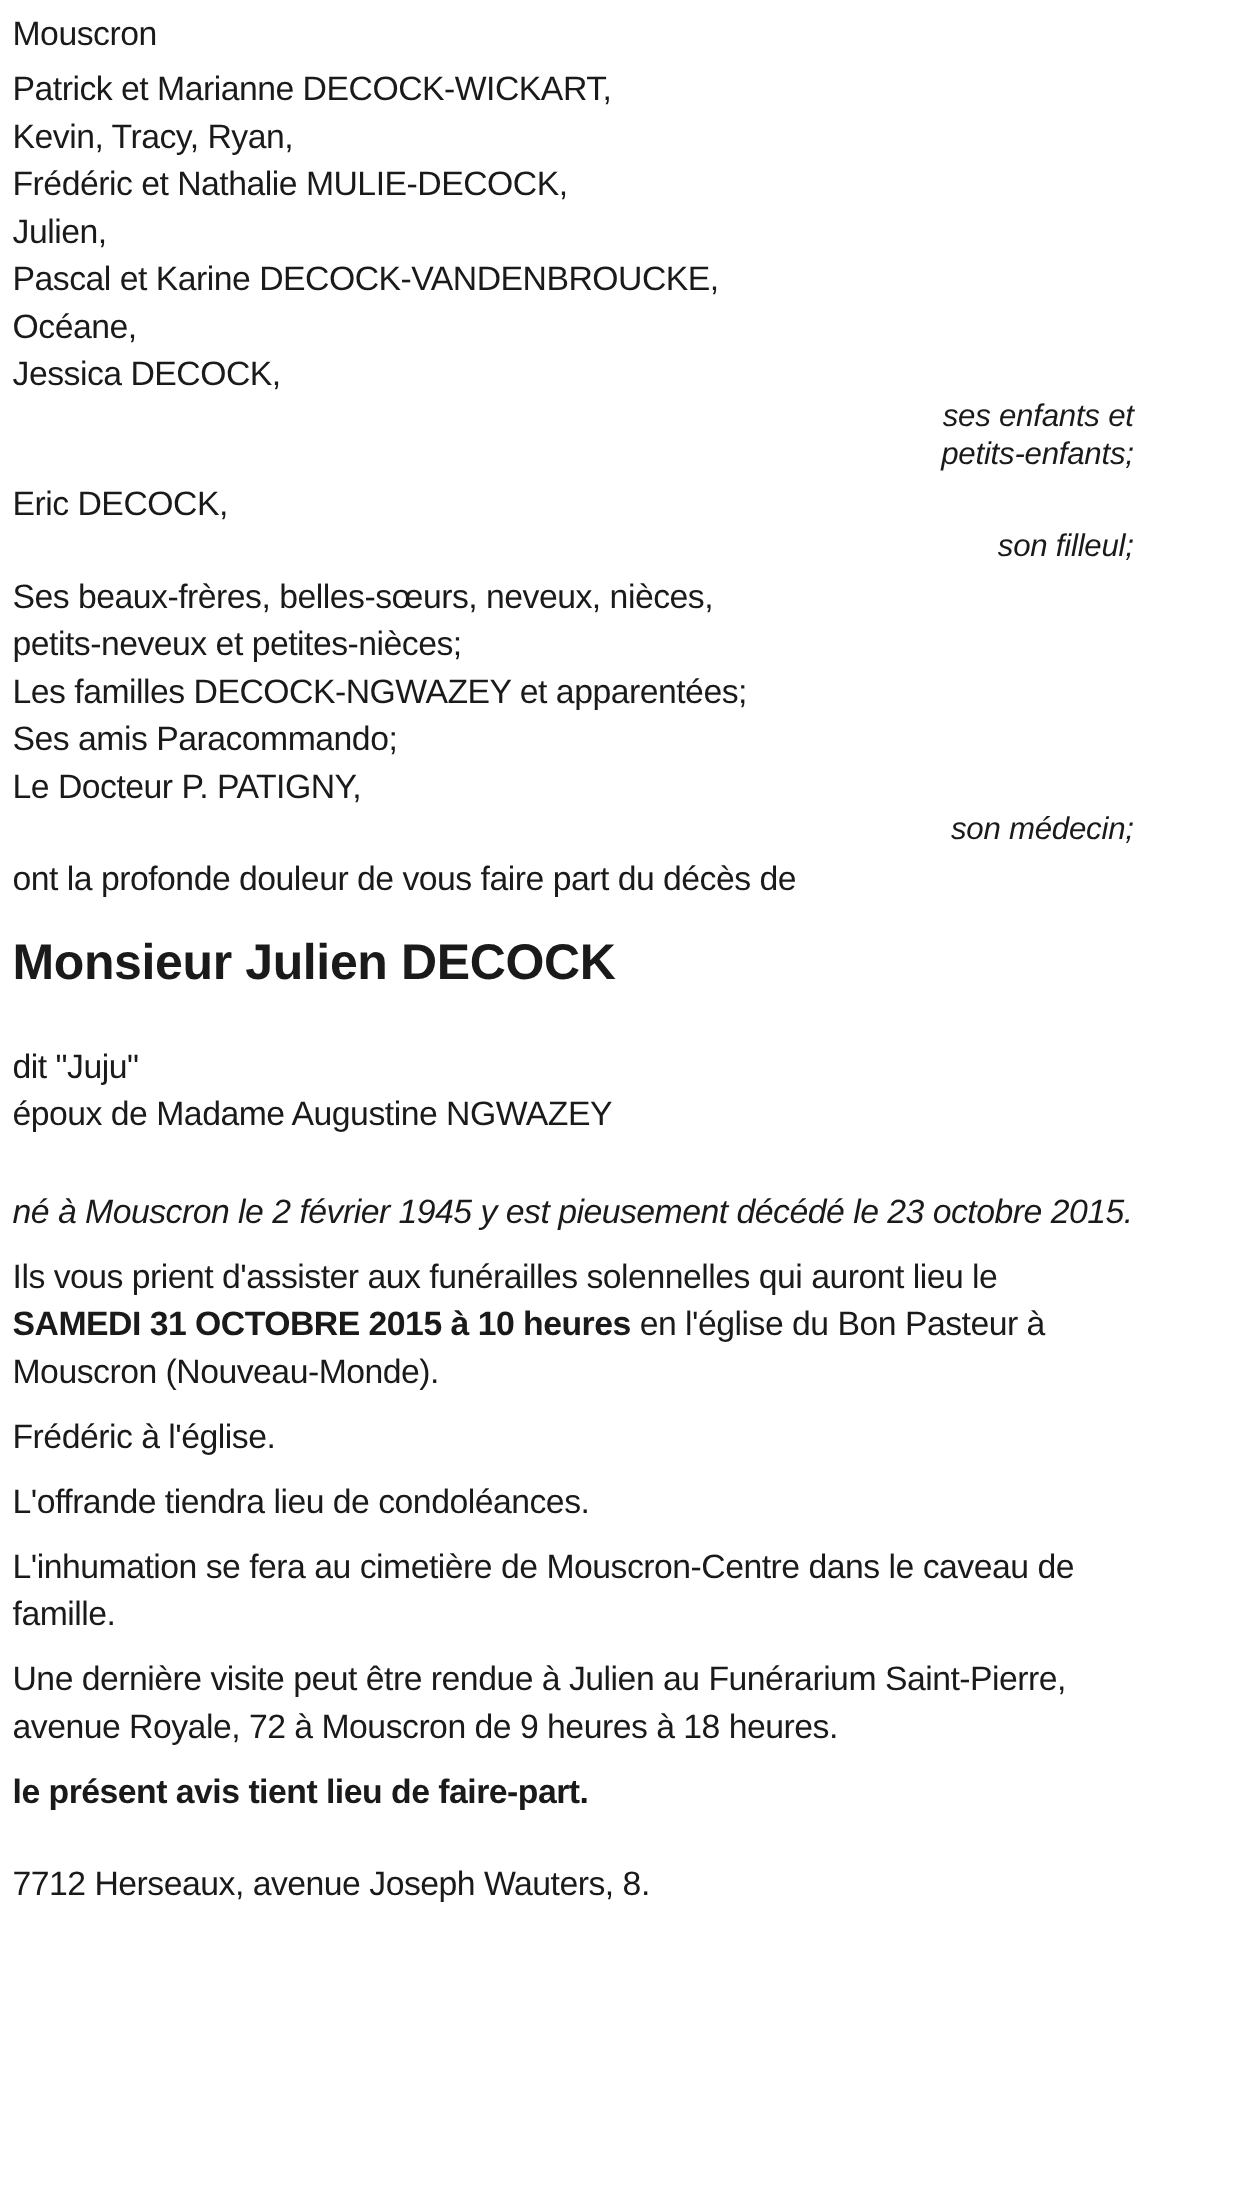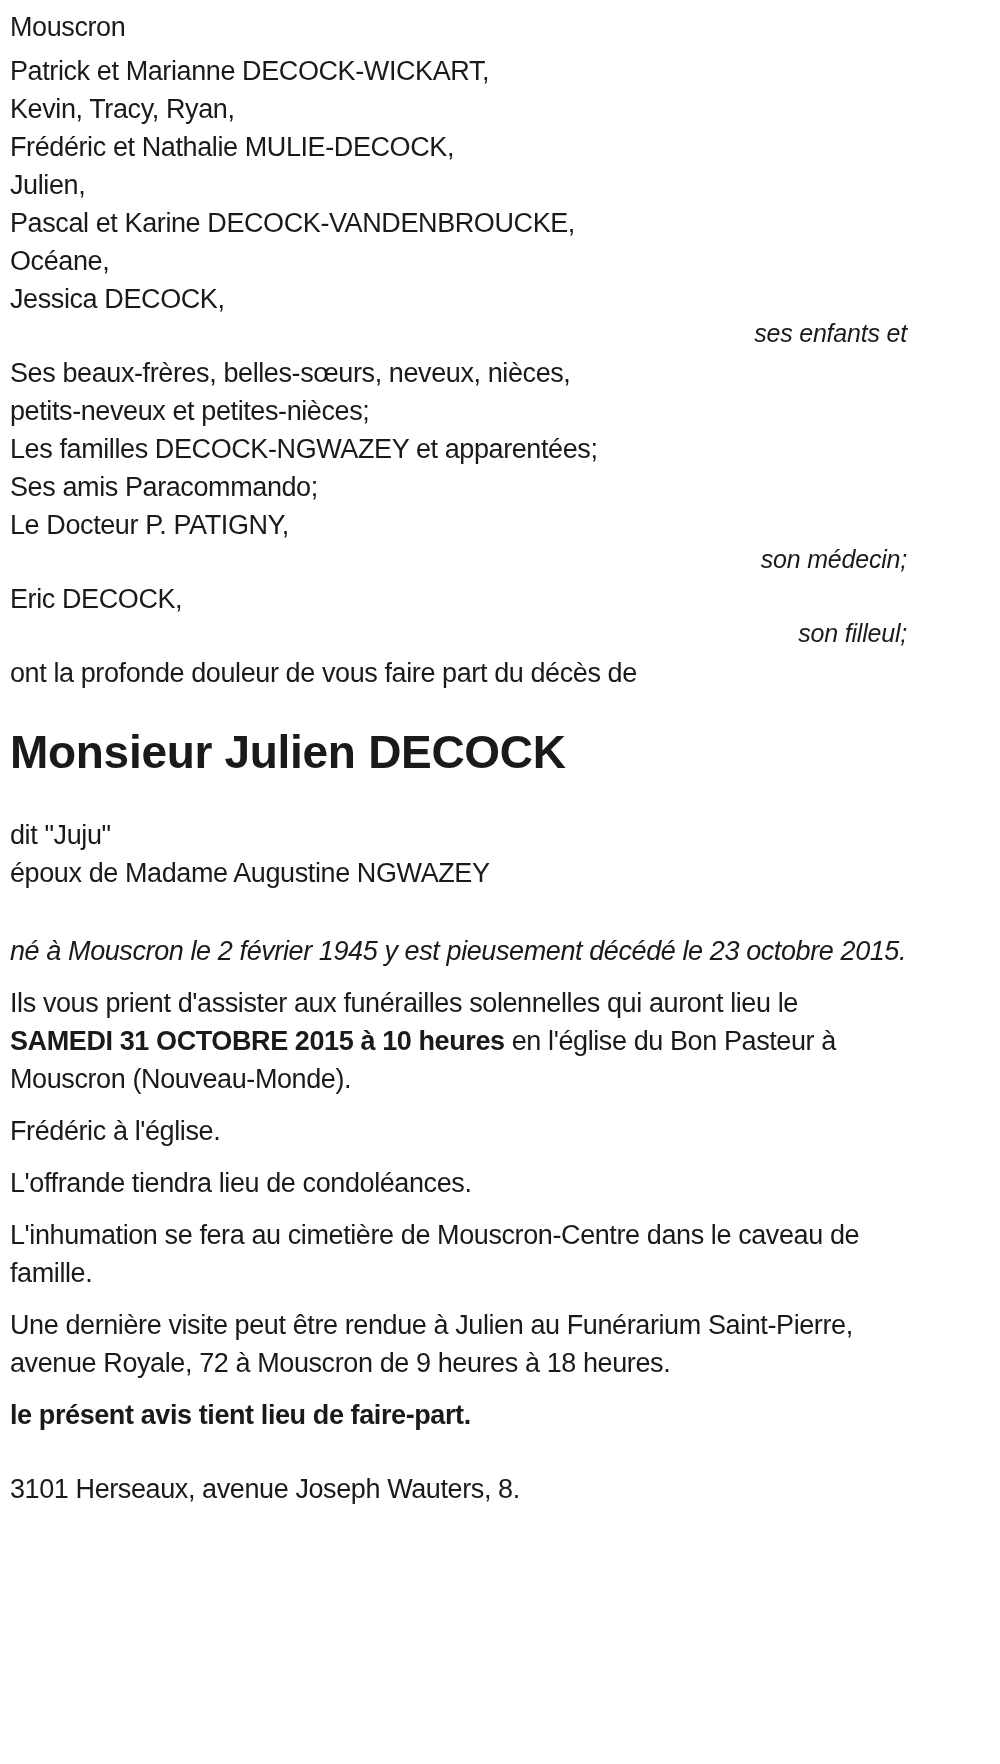--- a/index.html
+++ b/index.html
@@ -31,25 +31,25 @@
     font-style: italic;
     text-align: right;
     font-size: 25px;
     line-height: 30px;
     letter-spacing: -0.2px;
   }
   .announcement {
     margin: 6px 0 0 0;
   }
   h1.deceased-name {
-    font-size: 46px;
+    font-size: 40px;
     line-height: 48px;
     font-weight: bold;
     letter-spacing: -0.3px;
-    margin: 36px 0 40px 0;
+    margin: 24px 0 40px 0;
   }
   .para {
     margin: 0 0 14px 0;
   }
   .life-line {
     margin: 40px 0 14px 0;
     font-style: italic;
   }
   .notice {
     font-weight: bold;
@@ -76,37 +76,38 @@
         <div class="line">Patrick et Marianne DECOCK-WICKART,</div>
         <div class="line">Kevin, Tracy, Ryan,</div>
         <div class="line">Frédéric et Nathalie MULIE-DECOCK,</div>
         <div class="line">Julien,</div>
         <div class="line">Pascal et Karine DECOCK-VANDENBROUCKE,</div>
         <div class="line">Océane,</div>
         <div class="line">Jessica DECOCK,</div>
       </div>
     <div>
         <div class="rel-line">ses enfants et</div>
+        <div class="rel-line">petits-enfants;</div>
       </div>
+  </div>
+
+  <div class="group">
+    <div class="line">Eric DECOCK,</div>
+    <div class="rel-line">son filleul;</div>
   </div>
 
   <div class="group">
     <div>
         <div class="line">Ses beaux-frères, belles-sœurs, neveux, nièces,</div>
         <div class="line">petits-neveux et petites-nièces;</div>
         <div class="line">Les familles DECOCK-NGWAZEY et apparentées;</div>
         <div class="line">Ses amis Paracommando;</div>
         <div class="line">Le Docteur P. PATIGNY,</div>
       </div>
     <div class="rel-line">son médecin;</div>
-  </div>
-
-  <div class="group">
-    <div class="line">Eric DECOCK,</div>
-    <div class="rel-line">son filleul;</div>
   </div>
 
   <p class="line announcement">ont la profonde douleur de vous faire part du décès de</p>
 
   <h1 class="deceased-name">Monsieur Julien DECOCK</h1>
 
   <div class="group">
     <div class="line">dit "Juju"</div>
     <div class="line">époux de Madame Augustine NGWAZEY</div>
   </div>
@@ -118,15 +119,15 @@
   <p class="para">Frédéric à l'église.</p>
 
   <p class="para">L'offrande tiendra lieu de condoléances.</p>
 
   <p class="para">L'inhumation se fera au cimetière de Mouscron-Centre dans le caveau de famille.</p>
 
   <p class="para">Une dernière visite peut être rendue à Julien au Funérarium Saint-Pierre, avenue Royale, 72 à Mouscron de 9 heures à 18 heures.</p>
 
   <p class="para notice">le présent avis tient lieu de faire-part.</p>
 
-  <p class="address">3101 Herseaux, avenue Joseph Wauters, 8.</p>
+  <p class="address">7712 Herseaux, avenue Joseph Wauters, 8.</p>
 
 </main>
 
 </body></html>

